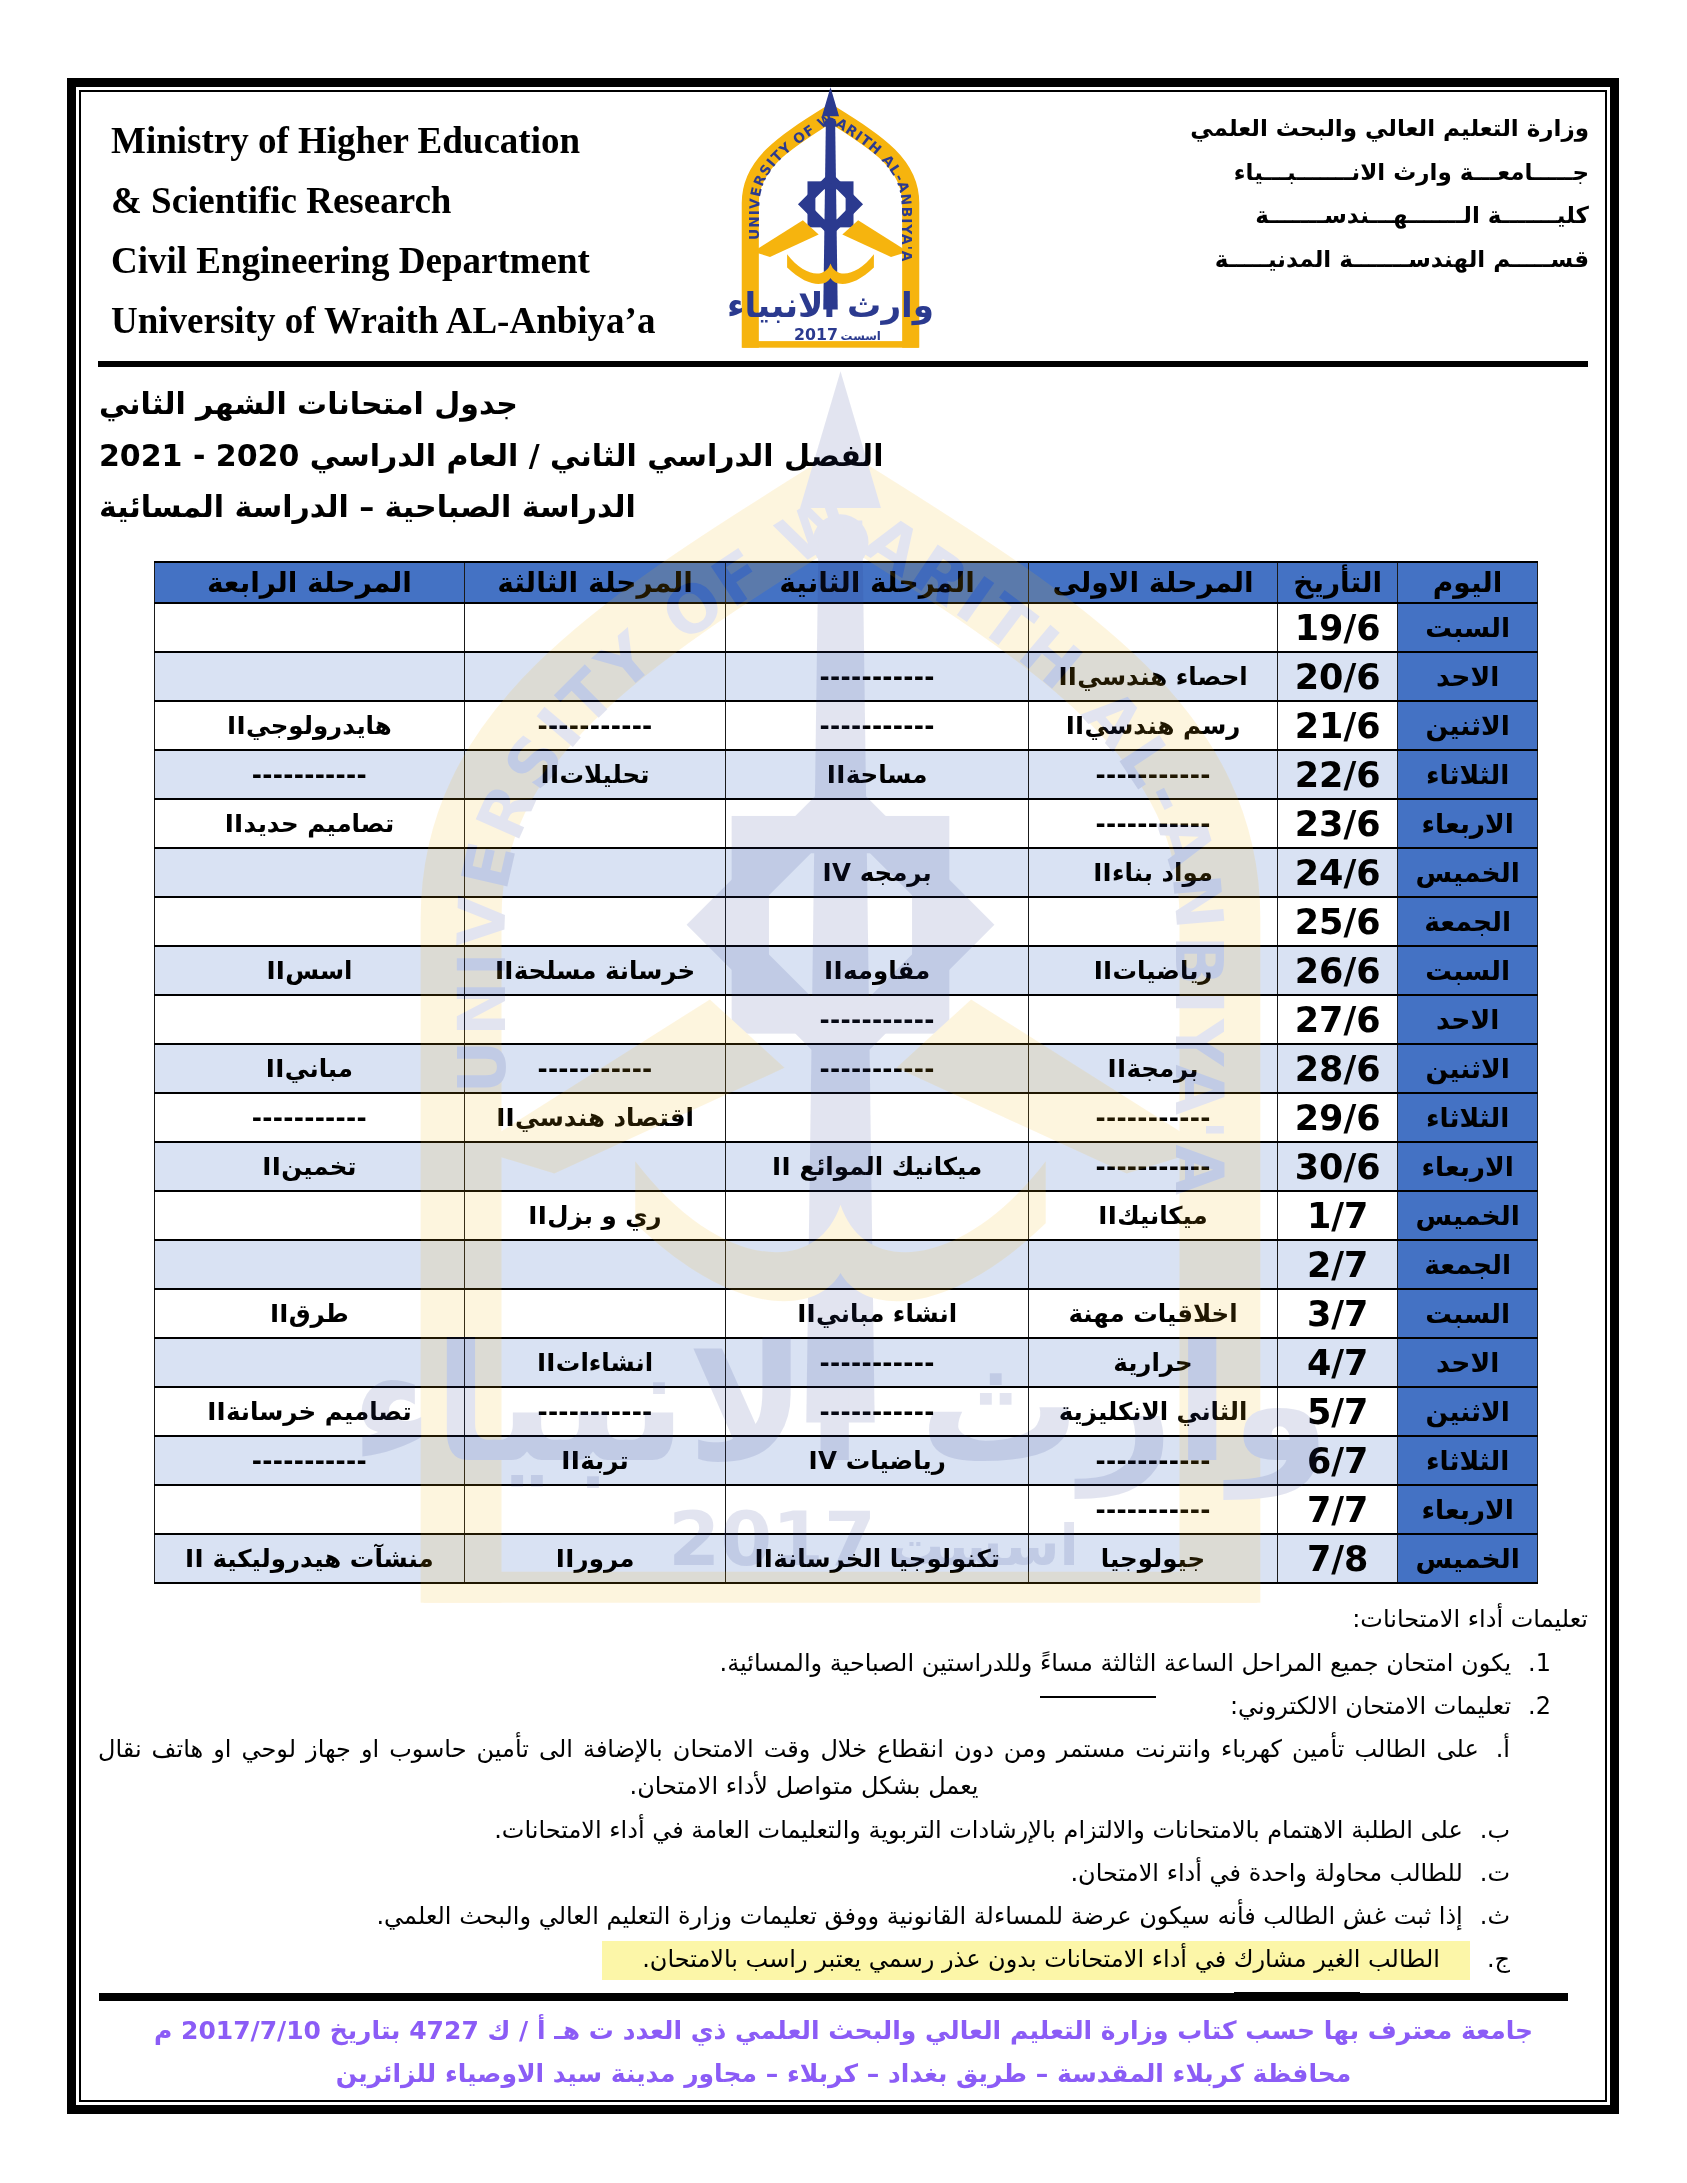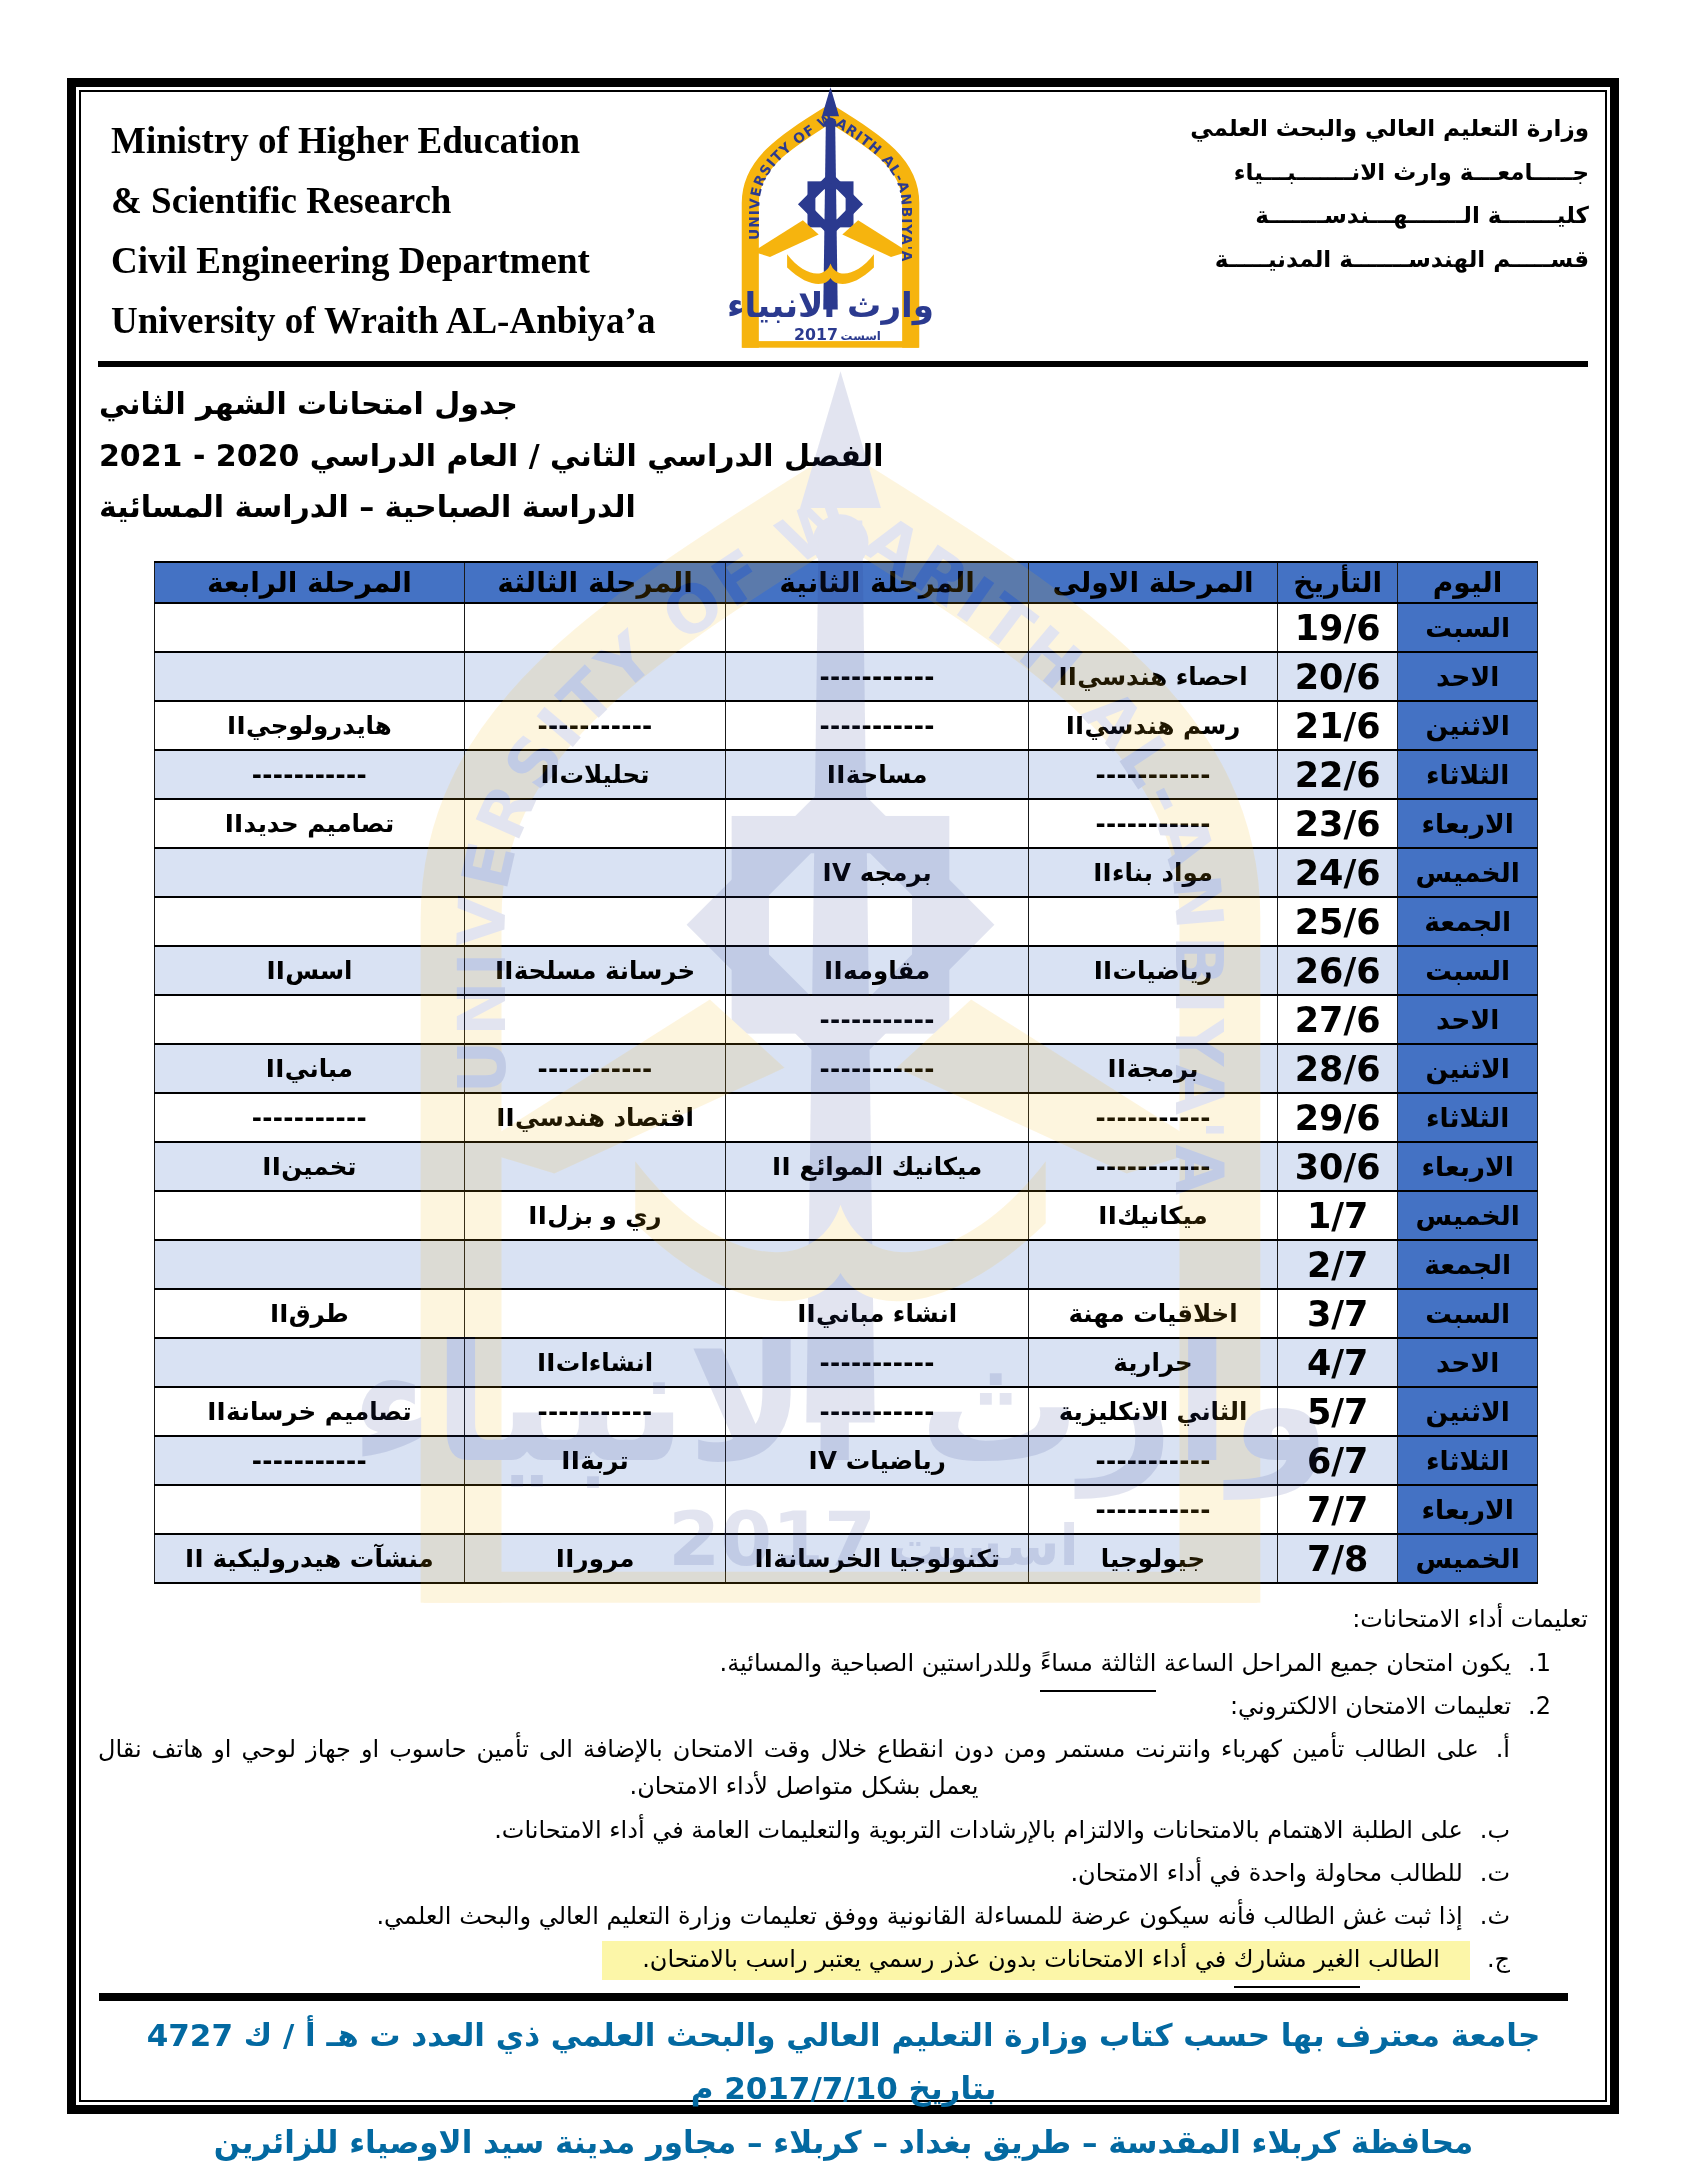--- a/index.html
+++ b/index.html
@@ -39,26 +39,26 @@
   .exam-table td.date-cell{font-size:35px;}
   .exam-table td.stage-cell{font-size:24.5px;letter-spacing:0.3px;}
   
   .notes{position:absolute;right:99px;top:1601px;width:1490px;direction:rtl;
          text-align:right;font-weight:normal;font-size:24px;color:#000;line-height:1.55;}
   .note-heading{margin-bottom:6.6px;}
   .note-item{margin-bottom:6px;padding-right:37px;}
   .note-sub{margin-bottom:6px;padding-right:78px;}
   .note-justify{text-align:justify;text-align-last:center;}
   .marker{margin-left:17px;}
-  .u-seg{border-bottom:2.6px solid #000;padding-bottom:13px;text-align:center;}
+  .u-seg{border-bottom:2.6px solid #000;padding-bottom:19px;text-align:center;}
   .hl{background:var(--highlight-yellow,#FCF6A8);padding:4px 30px 6.6px 40px;}
   
   .footer-rule{position:absolute;left:99px;top:1993px;width:1469px;height:8px;background:#000;}
   .footer{position:absolute;left:99px;right:99px;top:2009px;direction:rtl;text-align:center;
-          font-weight:bold;font-size:31px;line-height:1.72;color:#0369a1;}
+          font-weight:bold;font-size:25px;line-height:1.72;color:#8b5cf6;}
   
   .em-yellow-stroke{stroke:var(--logo-yellow,#F6B40E);fill:none;}
   .em-yellow-fill{fill:var(--logo-yellow,#F6B40E);}
   .em-blue-fill{fill:var(--logo-blue,#2B3A8F);}
   .em-blue-stroke{stroke:var(--logo-blue,#2B3A8F);fill:none;}
   .em-blue-text{fill:var(--logo-blue,#2B3A8F);font-family:"DejaVu Sans",sans-serif;}
   .watermark{position:absolute;left:311px;top:365px;width:1059px;height:1244px;
              opacity:.13;z-index:6;pointer-events:none;}
   .defs-holder{position:absolute;width:0;height:0;}
 </style>

